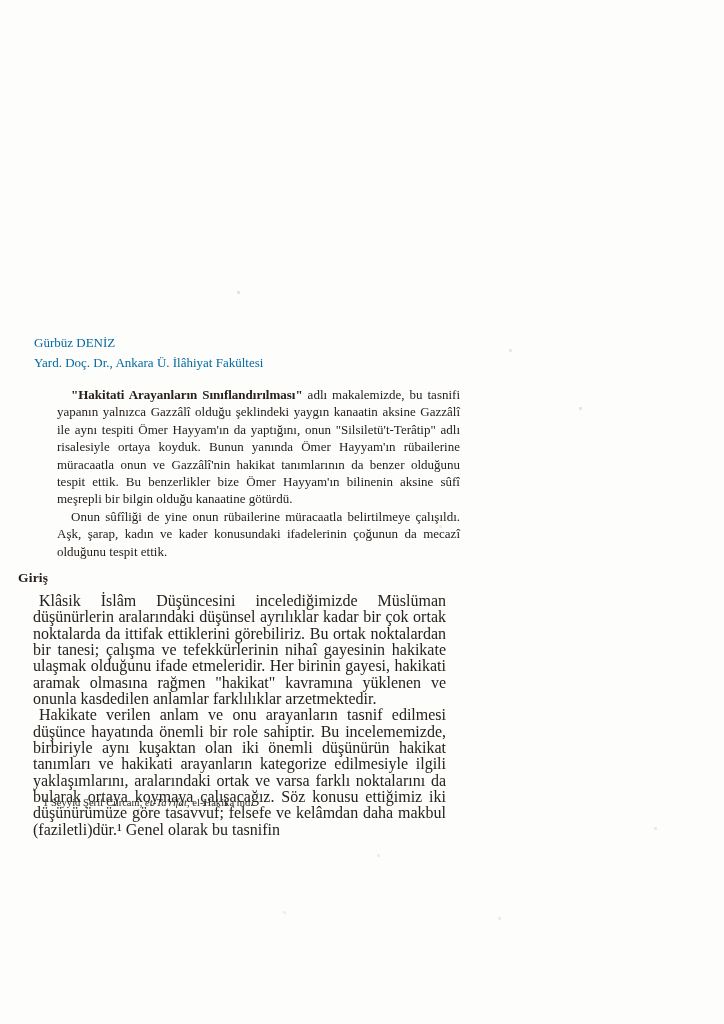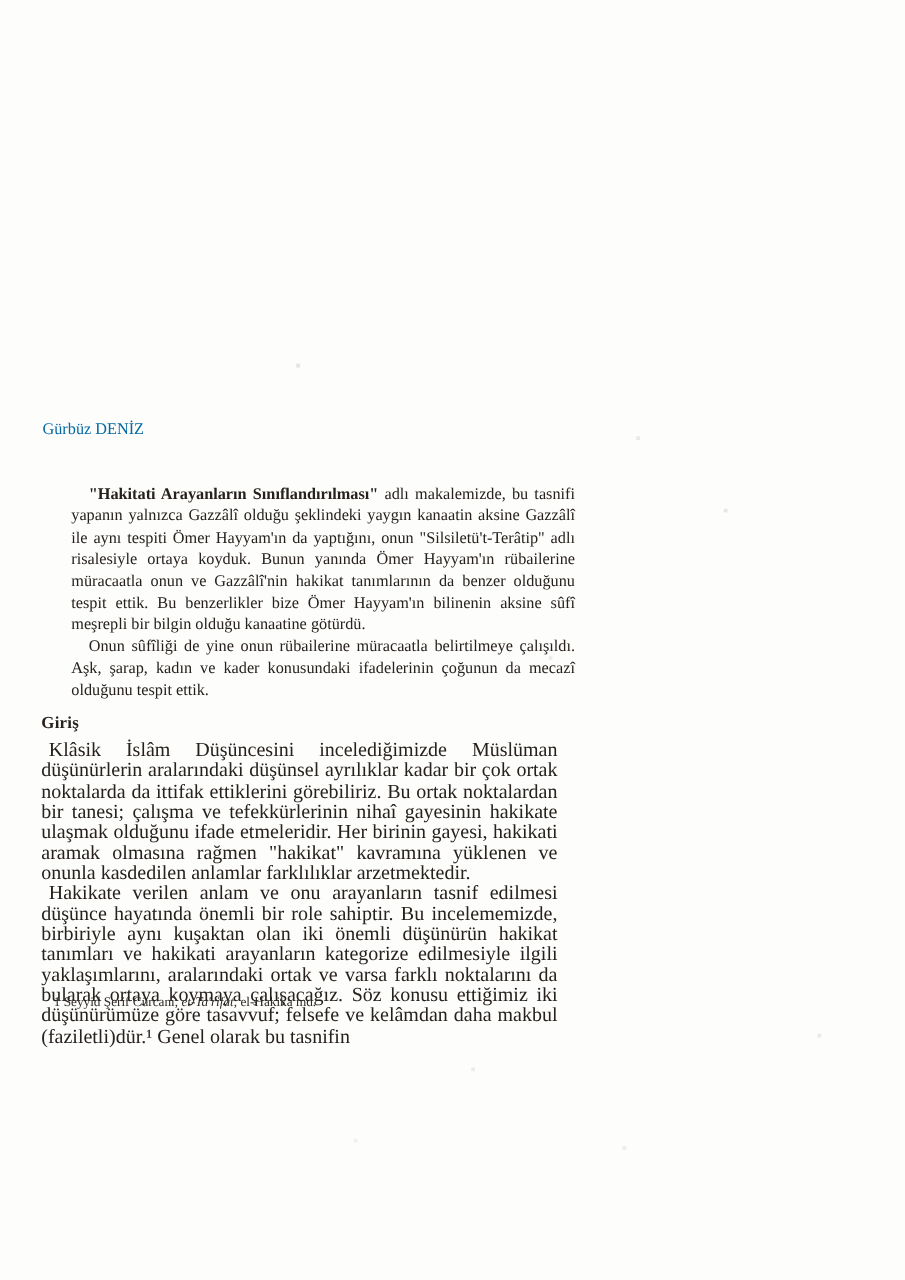--- a/index.html
+++ b/index.html
@@ -70,21 +70,21 @@
     line-height: 18px;
     margin-bottom: 0;
   }
   .abstract-block p {
     text-align: justify;
     text-indent: 14px;
   }
   .abstract-lead { font-weight: bold; }
   .intro-heading {
     position: absolute;
-    left: 33px;
+    left: 18px;
     top: 570px;
     font-weight: bold;
     font-size: 13.5px;
     letter-spacing: 0.2px;
   }
   .body-text {
     position: absolute;
     left: 33px;
     top: 593px;
     width: 413px;
@@ -110,20 +110,21 @@
 <body>
 
 <div class="stage">
   <div class="scan-noise"></div>
 
   <div class="article-title">
   </div>
 
   <div class="author-block">
     <div>Gürbüz DENİZ</div>
+    <div>Yard. Doç. Dr., Ankara Ü. İlâhiyat Fakültesi</div>
   </div>
 
   <div class="abstract-block">
     <p><span class="abstract-lead">"Hakitati Arayanların Sınıflandırılması"</span><span> adlı makalemizde, bu tasnifi yapanın yalnızca Gazzâlî olduğu şeklindeki yaygın kanaatin aksine Gazzâlî ile aynı tespiti Ömer Hayyam'ın da yaptığını, onun "Silsiletü't-Terâtip" adlı risalesiyle ortaya koyduk. Bunun yanında Ömer Hayyam'ın rübailerine müracaatla onun ve Gazzâlî'nin hakikat tanımlarının da benzer olduğunu tespit ettik. Bu benzerlikler bize Ömer Hayyam'ın bilinenin aksine sûfî meşrepli bir bilgin olduğu kanaatine götürdü.</span></p>
     <p>Onun sûfîliği de yine onun rübailerine müracaatla belirtilmeye çalışıldı. Aşk, şarap, kadın ve kader konusundaki ifadelerinin çoğunun da mecazî olduğunu tespit ettik.</p>
   </div>
 
   <div class="intro-heading">Giriş</div>
 
   <div class="body-text">

